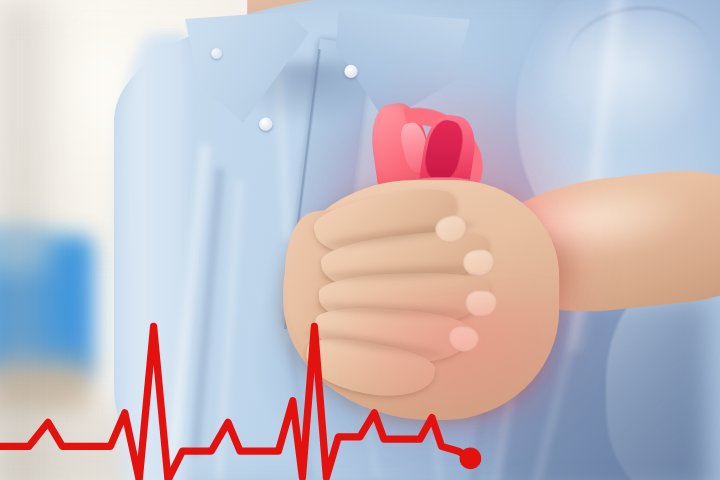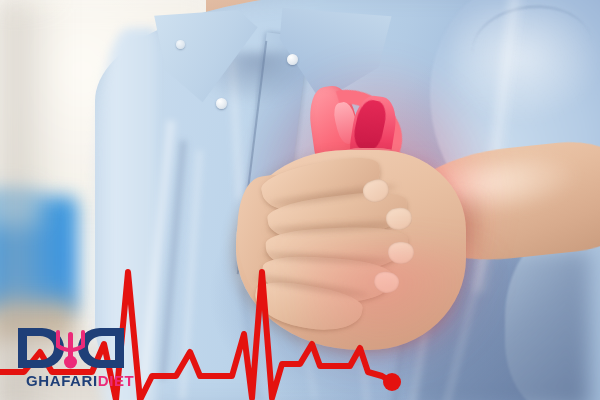--- a/index.html
+++ b/index.html
@@ -427,29 +427,14 @@
     <div class="nail n4"></div>
   </div>
 
   <div class="chest-glow"></div>
 
   <svg class="ecg" viewBox="0 0 600 400">
     <path id="ecg-trace" fill="none" stroke="#e4120f" stroke-width="6" stroke-linejoin="round" stroke-linecap="round" d="M 0,372 L 24,372 L 40,352 L 52,372 L 92,372 L 104,344 L 116,400 L 128,272 L 140,400 L 152,376 L 176,376 L 190,352 L 200,376 L 232,376 L 244,334 L 252,398 L 262,272 L 272,398 L 282,364 L 300,364 L 312,344 L 320,366 L 350,366 L 360,348 L 368,372 L 382,376 L 392,382"></path>
     <circle id="ecg-dot" fill="#e4120f" cx="392" cy="382" r="9"></circle>
   </svg>
 
-  <div class="logo">
-    <svg width="118" height="52" viewBox="0 0 118 52">
-
-      <path d="M6,6 L30,6 A22,20 0 0 1 30,46 L6,46 Z M15,14 L15,38 L28,38 A14,12 0 0 0 28,14 Z" fill="#1f3f78"></path>
-
-      <path d="M112,6 L88,6 A22,20 0 0 0 88,46 L112,46 Z M103,14 L103,38 L90,38 A14,12 0 0 1 90,14 Z" fill="#1f3f78"></path>
-
-      <rect x="44" y="8" width="4" height="18" rx="2" fill="#ec2a78"></rect>
-      <rect x="69" y="8" width="4" height="18" rx="2" fill="#ec2a78"></rect>
-      <rect x="56" y="10" width="5" height="26" rx="2.5" fill="#ec2a78"></rect>
-      <path d="M46,24 Q58,32 71,24" stroke="#ec2a78" stroke-width="4" fill="none" stroke-linecap="round"></path>
-      <circle cx="58.5" cy="40" r="6.5" fill="#ec2a78"></circle>
-    </svg>
-    <div class="logo-word"><span class="w-navy">GHAFARI</span><span class="w-pink">DIET</span></div>
-  </div>
 
 </div>
 
 </body></html>

